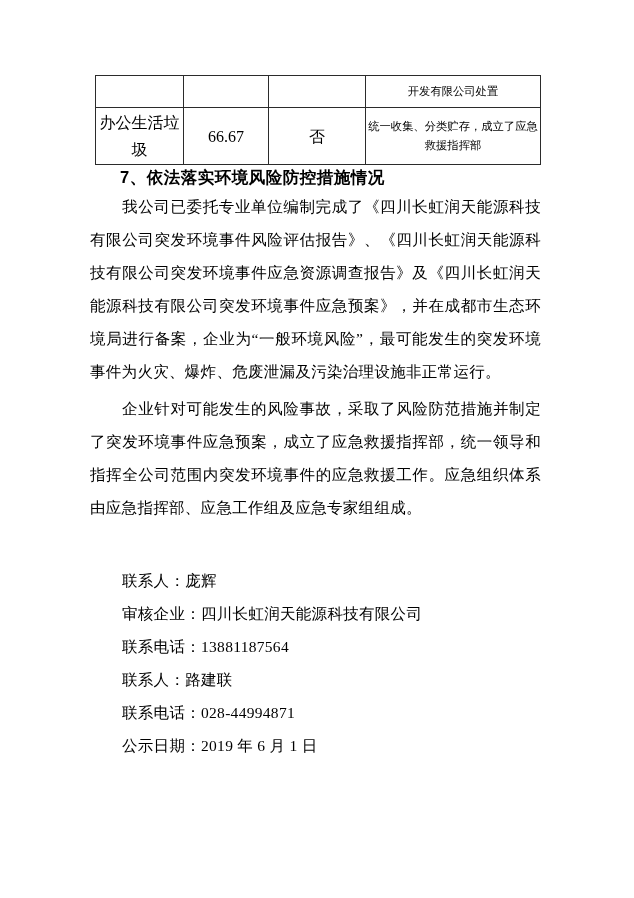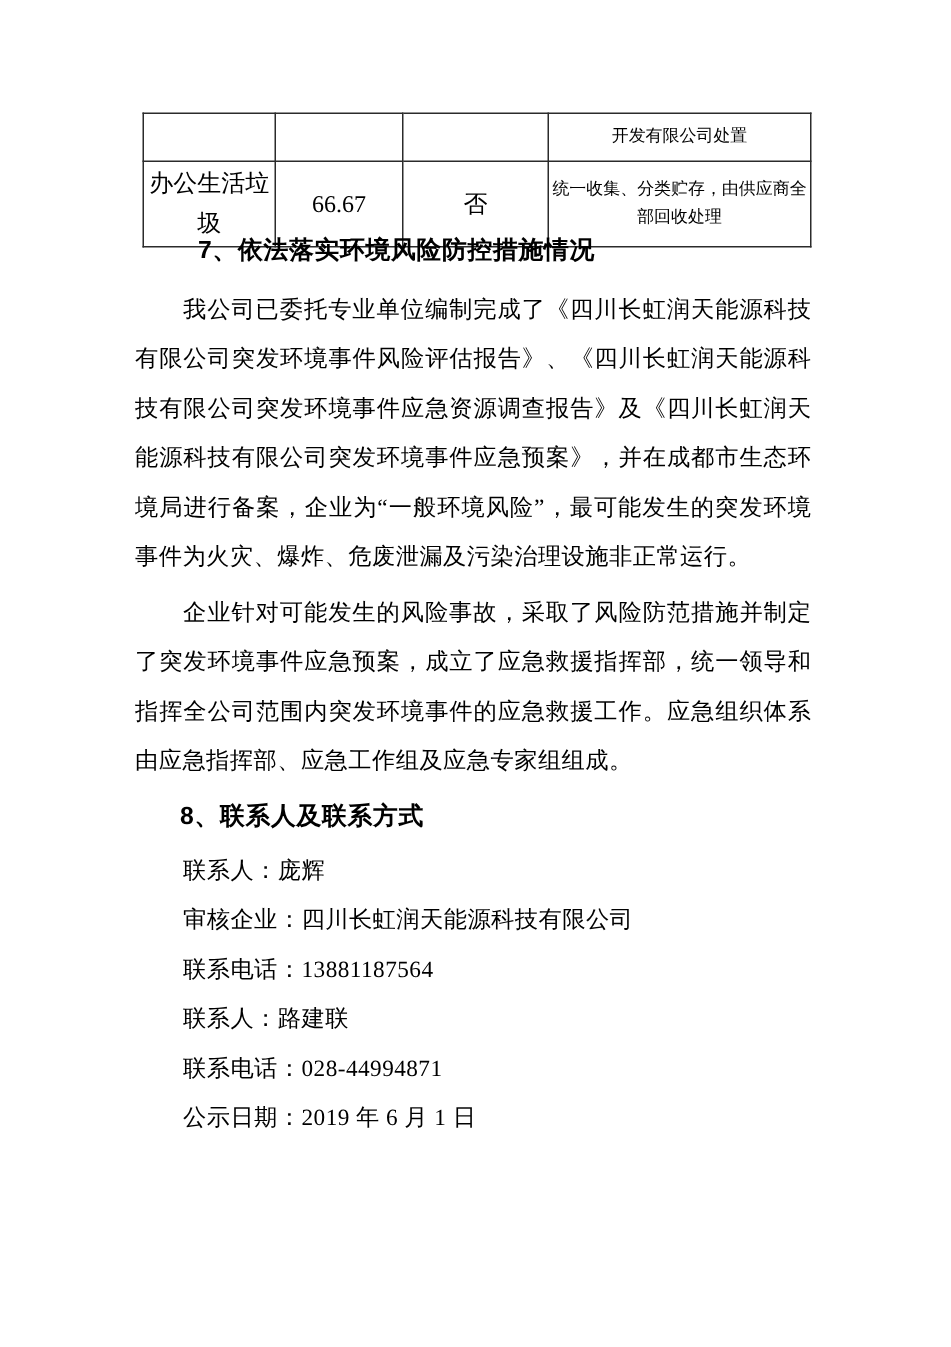--- a/index.html
+++ b/index.html
@@ -41,21 +41,21 @@
   
   .sec-heading {
     position: absolute;
     left: 120px;
     font-family: "Liberation Sans", "DejaVu Sans", sans-serif;
     font-weight: bold;
     font-size: 16.5px;
     letter-spacing: 0.5px;
     white-space: nowrap;
   }
-  #heading-7 { top: 156px; margin-left: 12px; }
+  #heading-7 { top: 167px; }
   #heading-8 { top: 533px; }
   
   .body-para {
     position: absolute;
     left: 90px;
     width: 451px;
     font-size: 15.5px;
     line-height: 33px;
     text-align: justify;
     text-justify: inter-ideograph;
@@ -88,32 +88,31 @@
       <tr class="row-partial">
         <td class="col1"></td>
         <td class="col2"></td>
         <td class="col3"></td>
         <td class="col4">开发有限公司处置</td>
       </tr>
       <tr class="row-main">
         <td class="col1">办公生活垃圾</td>
         <td class="col2">66.67</td>
         <td class="col3">否</td>
-        <td class="col4">统一收集、分类贮存，由供应商全部回收处理</td>
+        <td class="col4">统一收集、分类贮存，成立了应急救援指挥部</td>
       </tr>
     </tbody>
   </table>
 
   <div id="heading-7" class="sec-heading">7、依法落实环境风险防控措施情况</div>
 
   <div id="para-2" class="body-para">企业针对可能发生的风险事故，采取了风险防范措施并制定了突发环境事件应急预案，成立了应急救援指挥部，统一领导和指挥全公司范围内突发环境事件的应急救援工作。应急组织体系由应急指挥部、应急工作组及应急专家组组成。</div>
 
   <div id="para-1" class="body-para">我公司已委托专业单位编制完成了《四川长虹润天能源科技有限公司突发环境事件风险评估报告》、《四川长虹润天能源科技有限公司突发环境事件应急资源调查报告》及《四川长虹润天能源科技有限公司突发环境事件应急预案》，并在成都市生态环境局进行备案，企业为“一般环境风险”，最可能发生的突发环境事件为火灾、爆炸、危废泄漏及污染治理设施非正常运行。</div>
 
-  <div id="heading-8" class="sec-heading">8、联系人及联系方式</div>
 
   <div class="contact-block">
     <div class="contact-line">联系人：庞辉</div>
     <div class="contact-line">审核企业：四川长虹润天能源科技有限公司</div>
     <div class="contact-line">联系电话：13881187564</div>
     <div class="contact-line">联系人：路建联</div>
     <div class="contact-line">联系电话：028-44994871</div>
     <div class="contact-line">公示日期：2019 年 6 月 1 日</div>
   </div>
 

